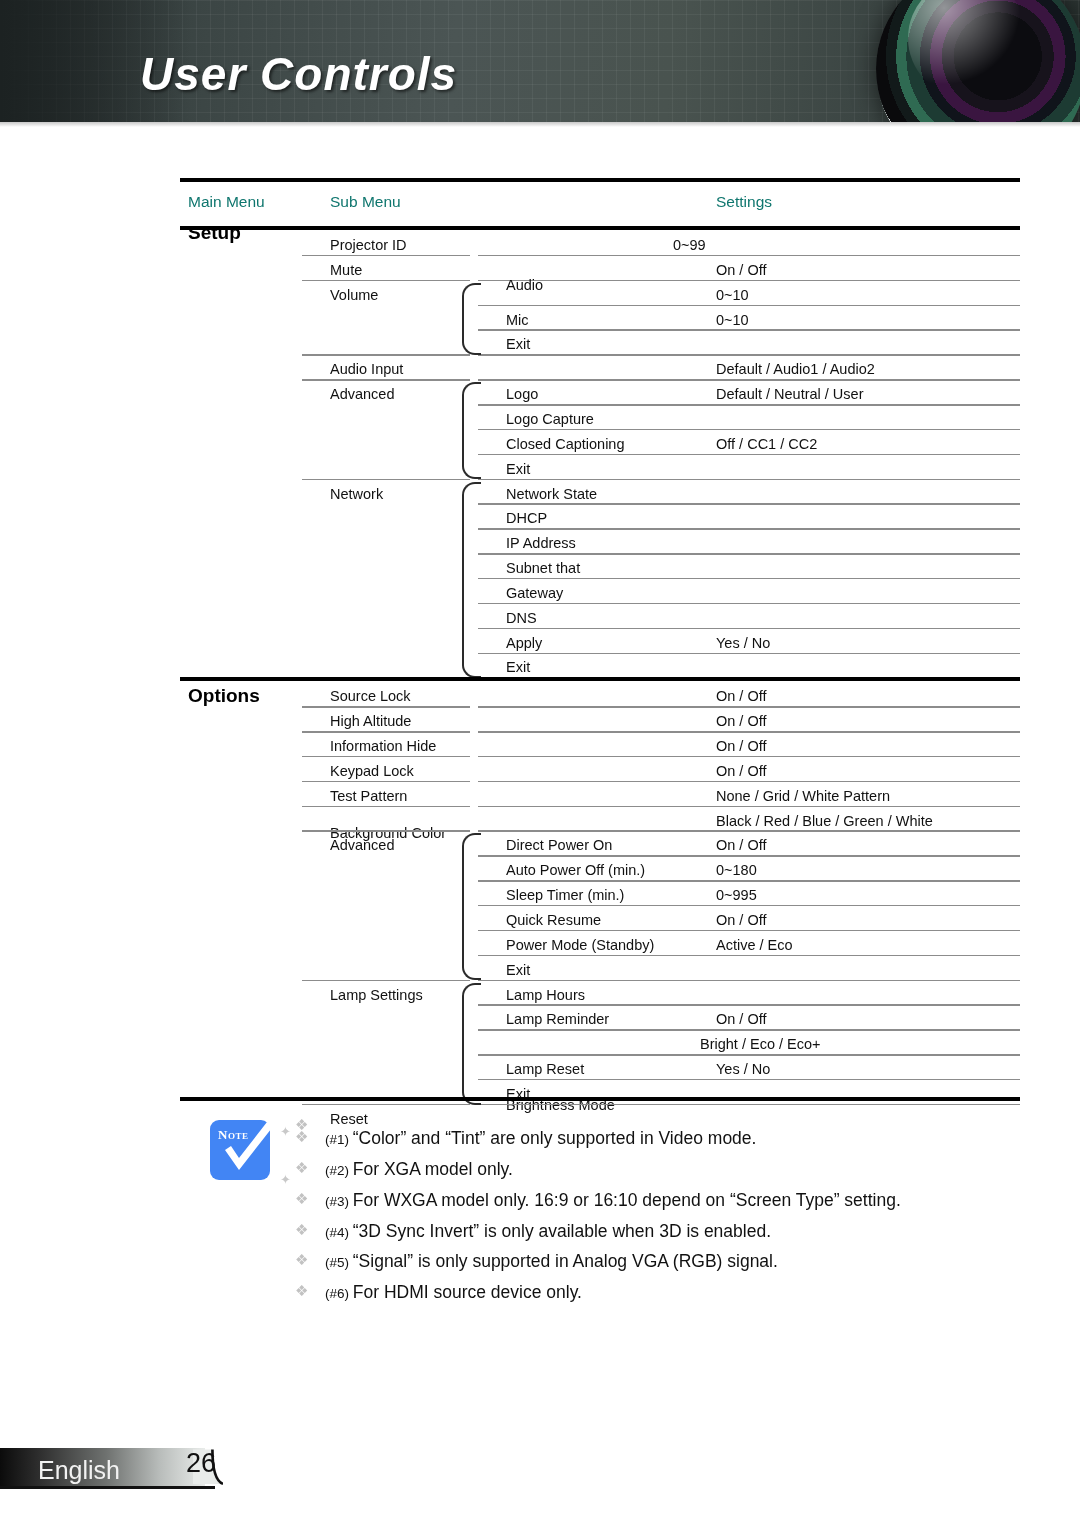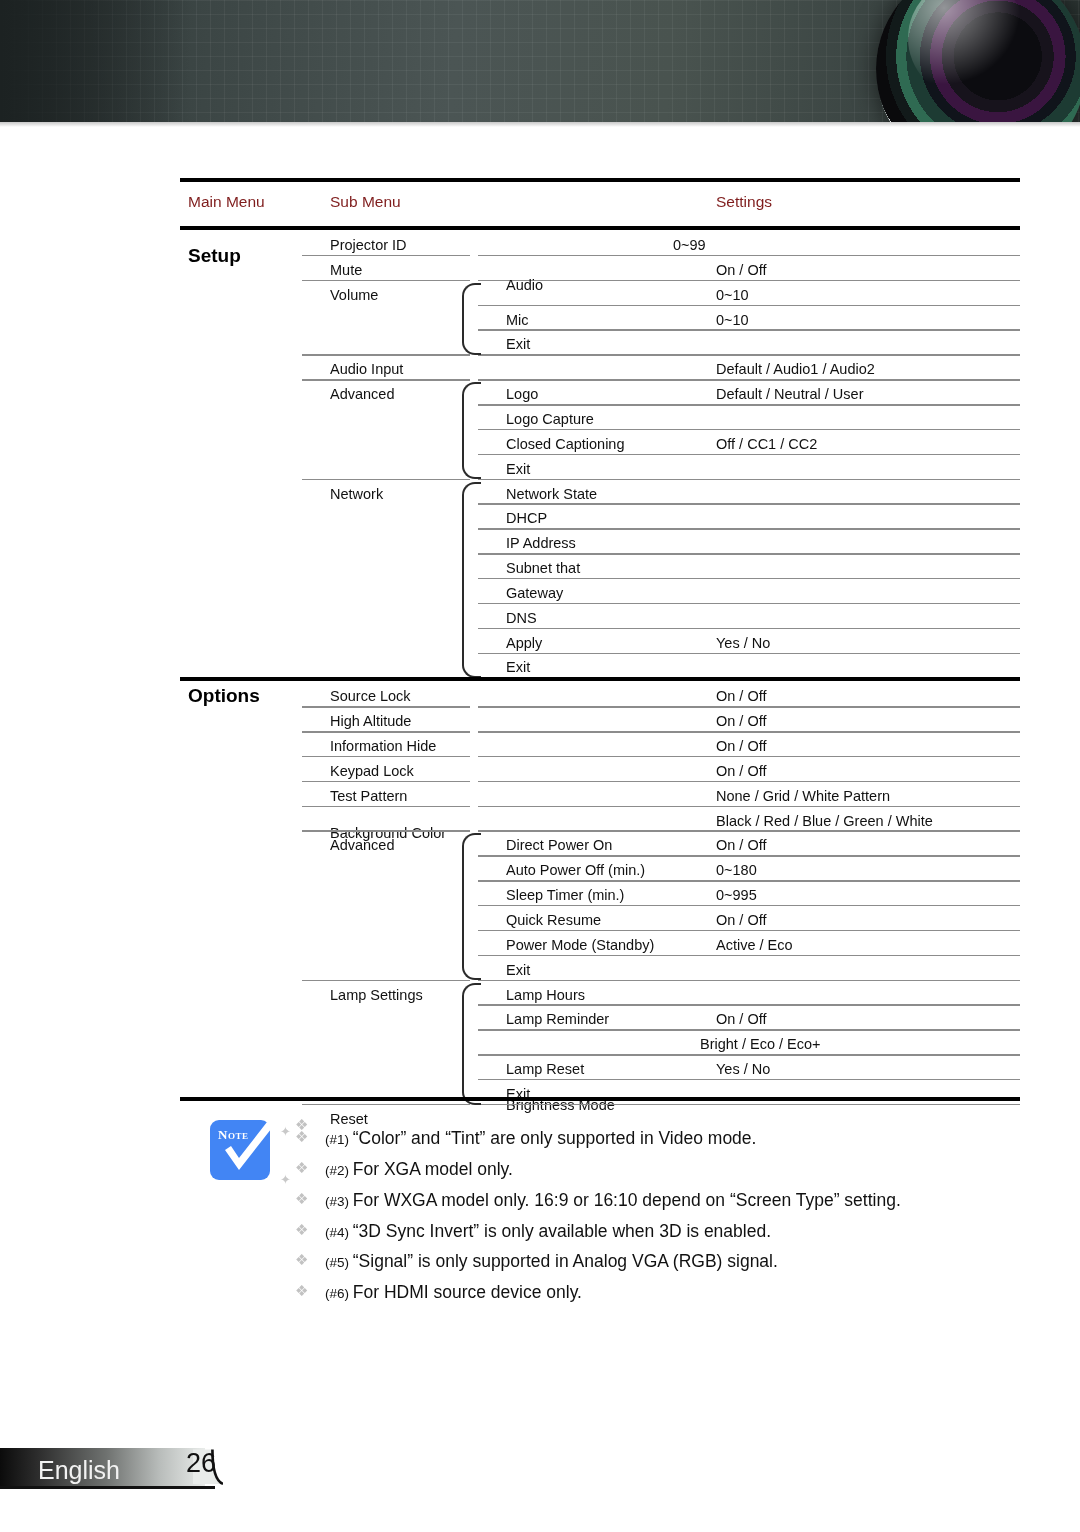--- a/index.html
+++ b/index.html
@@ -49,21 +49,21 @@
   .header-bottom-shadow{
     position:absolute;left:0;top:122px;width:1080px;height:5px;
     background:linear-gradient(to bottom, rgba(0,0,0,.22), rgba(0,0,0,0));
   }
 
   
   .sheet{position:absolute;left:0;top:0;width:1080px;height:1532px;}
 
   .rule-thick{position:absolute;background:#000;height:4px;left:180px;width:840px;}
 
-  .colhead{position:absolute;font-size:15.5px;color:#7f1d1d;}
+  .colhead{position:absolute;font-size:15.5px;color:#0f766e;}
 
   
   .hline{position:absolute;height:1.6px;background:#8c8c8c;}
 
   .cell{position:absolute;font-size:14.5px;color:#111;white-space:nowrap;line-height:1;}
   .cell.main{font-size:19px;font-weight:bold;color:#000;}
 
   
   .brace{position:absolute;width:17px;border:2.2px solid #2a2a2a;border-right:none;
          border-top-left-radius:13px;border-bottom-left-radius:13px;background:transparent;}
@@ -93,30 +93,31 @@
   .footer-page{position:absolute;left:186px;top:0px;font-size:27px;color:#111;}
   .footer-rule{position:absolute;left:0;top:38px;width:215px;height:3px;background:#111;}
 </style>
 </head>
 <body>
 
 <div class="header">
   <div class="fade-left"></div>
   <div class="lens"></div>
   <div class="lens-shine"></div>
+  <div class="title">User Controls</div>
 </div>
 <div class="header-bottom-shadow"></div>
 
 <div class="sheet" id="sheet">
     <div class="rule-thick" style="left: 180px; top: 178px; width: 840px;"></div>
     <div class="colhead" style="left: 188px; top: 193px;">Main Menu</div>
     <div class="colhead" style="left: 330px; top: 193px;">Sub Menu</div>
     <div class="colhead" style="left: 716px; top: 193px;">Settings</div>
     <div class="rule-thick" style="left: 180px; top: 226px; width: 840px;"></div>
-    <div class="cell main" style="left: 188px; top: 246px;">Setup</div>
+    <div class="cell main" style="left: 188px; top: 223px;">Setup</div>
     <div class="cell" style="left: 673px; top: 238px;">0~99</div>
     <div class="hline" style="left: 478px; top: 254.8px; width: 542px;"></div>
     <div class="cell" style="left: 716px; top: 262.85px;">On / Off</div>
     <div class="hline" style="left: 478px; top: 279.7px; width: 542px;"></div>
     <div class="cell" style="left: 506px; top: 278px;">Audio</div>
     <div class="cell" style="left: 716px; top: 287.7px;">0~10</div>
     <div class="hline" style="left: 478px; top: 304.6px; width: 542px;"></div>
     <div class="cell" style="left: 506px; top: 312.55px;">Mic</div>
     <div class="cell" style="left: 716px; top: 312.55px;">0~10</div>
     <div class="hline" style="left: 478px; top: 329.4px; width: 542px;"></div>

